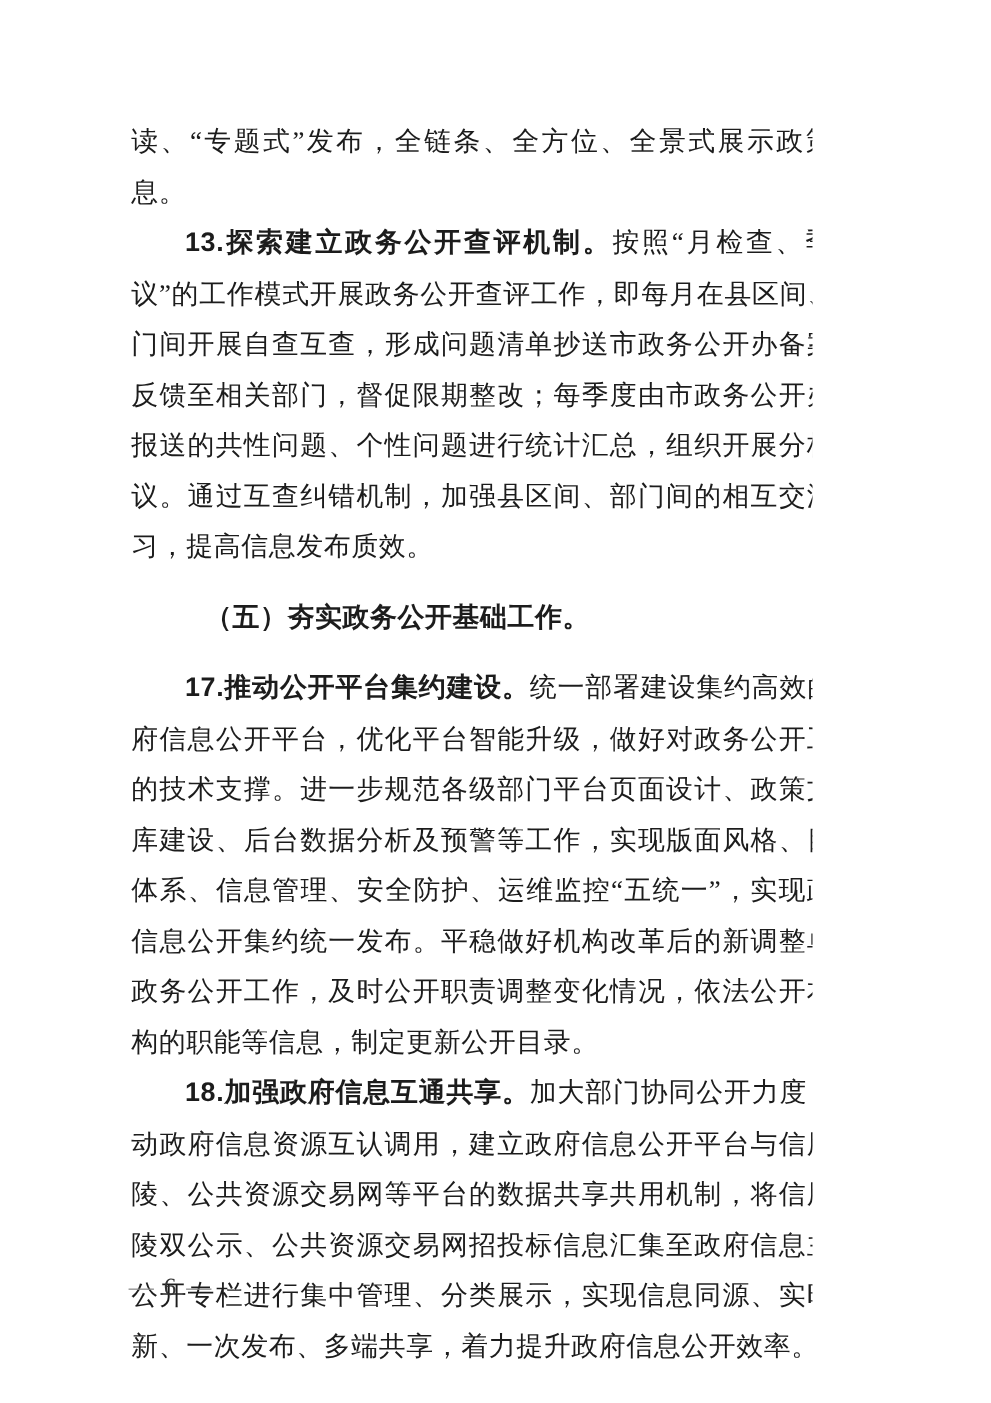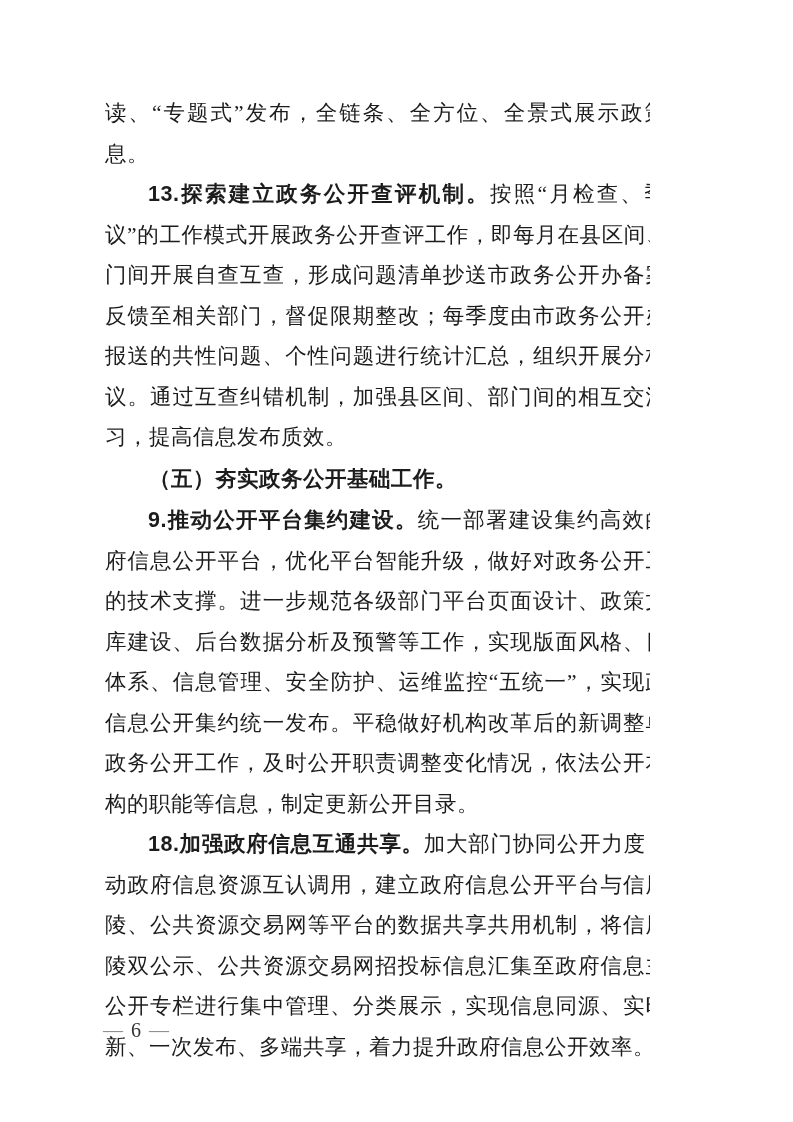--- a/index.html
+++ b/index.html
@@ -35,21 +35,21 @@
     text-indent: 0;
   }
   .lead {
     font-weight: 700;
     font-family: "Liberation Sans", "DejaVu Sans", sans-serif;
     letter-spacing: 0.5px;
   }
   .heading {
     font-weight: 700;
     text-indent: 2em;
-    margin: 1px;
+    margin: 16px;
   }
   .footer {
     position: absolute;
     left: 103px;
     top: 1018px;
     font-size: 20px;
     line-height: 24px;
     color: #222222;
     letter-spacing: 2px;
   }
@@ -66,20 +66,20 @@
 
 <div class="page">
   <div class="content">
 
     <p class="para no-indent">读、“专题式”发布，全链条、全方位、全景式展示政策信息。</p>
 
     <p class="para"><span class="lead">13.探索建立政务公开查评机制。</span><span>按照“月检查、季评议”的工作模式开展政务公开查评工作，即每月在县区间、部门间开展自查互查，形成问题清单抄送市政务公开办备案，反馈至相关部门，督促限期整改；每季度由市政务公开办对报送的共性问题、个性问题进行统计汇总，组织开展分析评议。通过互查纠错机制，加强县区间、部门间的相互交流学习，提高信息发布质效。</span></p>
 
     <p class="heading">（五）夯实政务公开基础工作。</p>
 
-    <p class="para"><span class="lead">9.推动公开平台集约建设。</span><span>统一部署建设集约高效的政府信息公开平台，优化平台智能升级，做好对政务公开工作的技术支撑。进一步规范各级部门平台页面设计、政策文件库建设、后台数据分析及预警等工作，实现版面风格、目录体系、信息管理、安全防护、运维监控“五统一”，实现政府信息公开集约统一发布。平稳做好机构改革后的新调整单位政务公开工作，及时公开职责调整变化情况，依法公开本机构的职能等信息，制定更新公开目录。</span></p>
+    <p class="para"><span class="lead">17.推动公开平台集约建设。</span><span>统一部署建设集约高效的政府信息公开平台，优化平台智能升级，做好对政务公开工作的技术支撑。进一步规范各级部门平台页面设计、政策文件库建设、后台数据分析及预警等工作，实现版面风格、目录体系、信息管理、安全防护、运维监控“五统一”，实现政府信息公开集约统一发布。平稳做好机构改革后的新调整单位政务公开工作，及时公开职责调整变化情况，依法公开本机构的职能等信息，制定更新公开目录。</span></p>
 
     <p class="para"><span class="lead">18.加强政府信息互通共享。</span><span>加大部门协同公开力度，推动政府信息资源互认调用，建立政府信息公开平台与信用铜陵、公共资源交易网等平台的数据共享共用机制，将信用铜陵双公示、公共资源交易网招投标信息汇集至政府信息主动公开专栏进行集中管理、分类展示，实现信息同源、实时更新、一次发布、多端共享，着力提升政府信息公开效率。</span></p>
 
   </div>
 
   <div class="footer"><span class="dash">—</span><span class="num">6</span><span class="dash">—</span></div>
 </div>
 
 </body></html>

